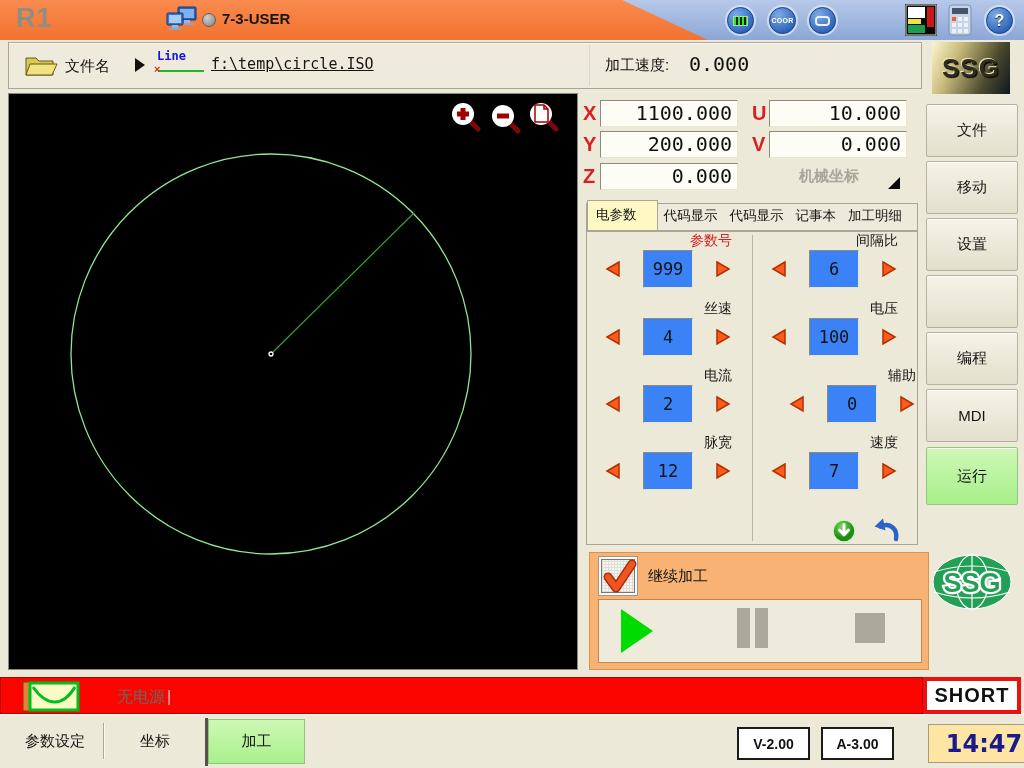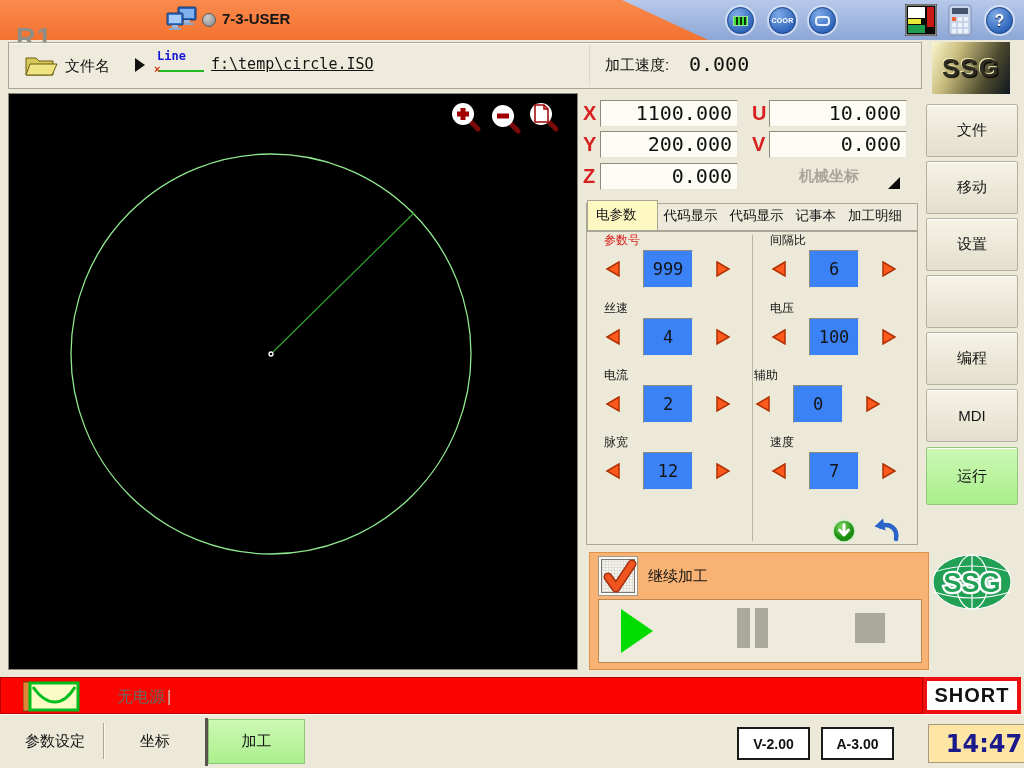--- a/index.html
+++ b/index.html
@@ -5,21 +5,21 @@
   * { margin:0; padding:0; box-sizing:border-box; }
   body { background:#555; font-family:"Liberation Sans","DejaVu Sans",sans-serif; }
   .screen { position:relative; width:1024px; height:768px; background:#ECE9D8; overflow:hidden; }
   .abs { position:absolute; }
 
   
   .topbar { left:0; top:0; width:1024px; height:40px; background:linear-gradient(#F98A4E,#F3722F); }
   .topbar-blue { left:560px; top:0; width:464px; height:40px;
     background:linear-gradient(#B7C9EA,#8CA6D6);
     clip-path:polygon(62px 0,100% 0,100% 100%,148px 100%); }
-  .sys-label { left:16px; top:3px; font-size:27px; font-weight:bold; color:#8E8E86; letter-spacing:1px;margin-top:20px; }
+  .sys-label { left:16px; top:3px; font-size:27px; font-weight:bold; color:#8E8E86; letter-spacing:1px; }
   .machine-title { left:222px; top:10px; font-size:15px; font-weight:bold; color:#151515; }
   .status-dot { left:202px; top:13px; width:14px; height:14px; border-radius:50%;
     background:radial-gradient(circle at 35% 30%,#CFCFCF,#818181); border:1px solid #5E5E5E; }
   .round-btn { width:27px; height:27px; border-radius:50%;
     background:radial-gradient(circle at 35% 28%,#7FABE8,#2C62B8 75%);
     border:1px solid #1A4488; box-shadow:0 0 0 2px rgba(230,240,255,.65);
     display:flex; align-items:center; justify-content:center; color:#fff; }
   .coor-txt { font-size:7px; font-weight:bold; letter-spacing:.2px; }
   .help-txt { font-size:16px; font-weight:bold; text-shadow:0 1px 1px #123; }
   .kb-glyph { width:15px; height:10px; background:#0A2A0A; border:1px solid #9FE09F;
@@ -66,21 +66,21 @@
   
   .tabs { left:586px; top:203px; width:332px; height:28px; border:1px solid #A9A696;
     background:#EDEADB; display:flex; align-items:flex-end; }
   .tab { font-size:13.5px; color:#141414; padding:4px 6px 5px 6px; white-space:nowrap; }
   .tab.active { background:#fef9c3; border:1px solid #A9A696; border-bottom:none; padding:5px 20px 6px 8px; }
 
   
   .param-panel { left:586px; top:231px; width:332px; height:314px; border:1px solid #A9A696; }
   .param-divider { left:752px; top:235px; width:1px; height:306px; background:#B9B5A3; }
   .spinner { width:128px; height:64px; }
-  .spin-label { font-size:12px; color:#141414; text-align:left; height:18px; }
+  .spin-label { font-size:14px; color:#141414; text-align:right; height:18px; }
   .spin-label.red { color:#D82020; }
   .spin-row { display:flex; align-items:center; justify-content:space-between; }
   .spin-value { width:50px; height:38px; background:#3b82f6;
     border:1px solid; border-color:#8F8B7C #E8E5D6 #E8E5D6 #8F8B7C;
     font-family:"DejaVu Sans Mono","Liberation Mono",monospace; font-size:17px;
     text-align:center; line-height:36px; color:#141414; }
   .arrow-btn { display:block; }
 
   
   .mach-block { left:582px; top:552px; width:340px; height:118px; background:#F8B374;
@@ -304,21 +304,21 @@
     <div class="spin-row">
       <svg class="arrow-btn" width="18" height="18">
           <polygon points="15,2 3,9 15,16" fill="#FF5A1E" stroke="#B03000" stroke-width="1.5"></polygon>
         </svg>
       <div class="spin-value">2</div>
       <svg class="arrow-btn" width="18" height="18">
           <polygon points="3,2 15,9 3,16" fill="#FF5A1E" stroke="#B03000" stroke-width="1.5"></polygon>
         </svg>
     </div>
   </div>
-  <div class="abs spinner" style="left:754px;top:367px">
+  <div class="abs spinner" style="left:788px;top:367px">
     <div class="spin-label">辅助</div>
     <div class="spin-row">
       <svg class="arrow-btn" width="18" height="18">
           <polygon points="15,2 3,9 15,16" fill="#FF5A1E" stroke="#B03000" stroke-width="1.5"></polygon>
         </svg>
       <div class="spin-value">0</div>
       <svg class="arrow-btn" width="18" height="18">
           <polygon points="3,2 15,9 3,16" fill="#FF5A1E" stroke="#B03000" stroke-width="1.5"></polygon>
         </svg>
     </div>

